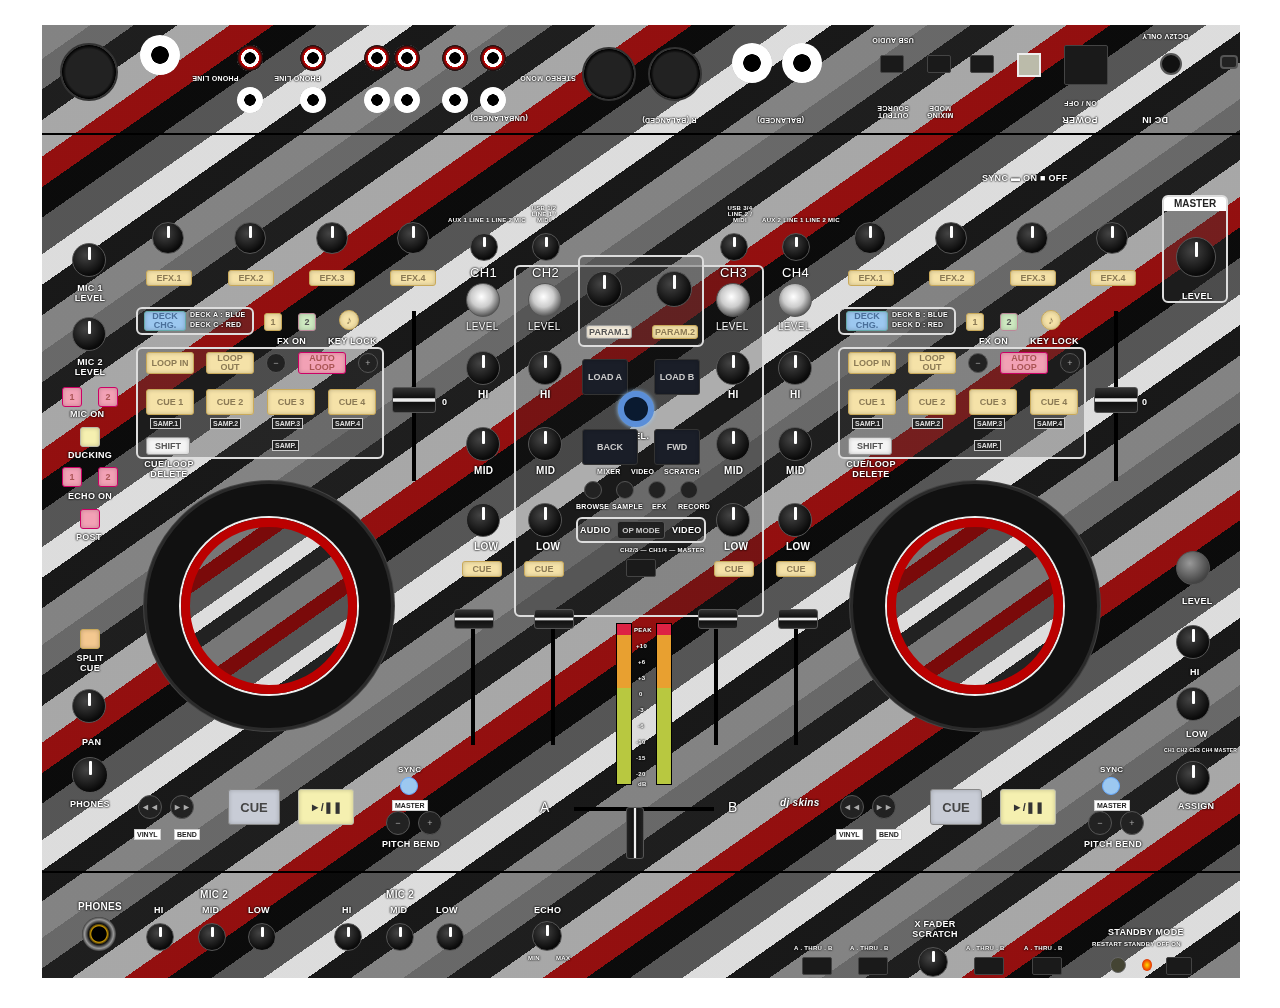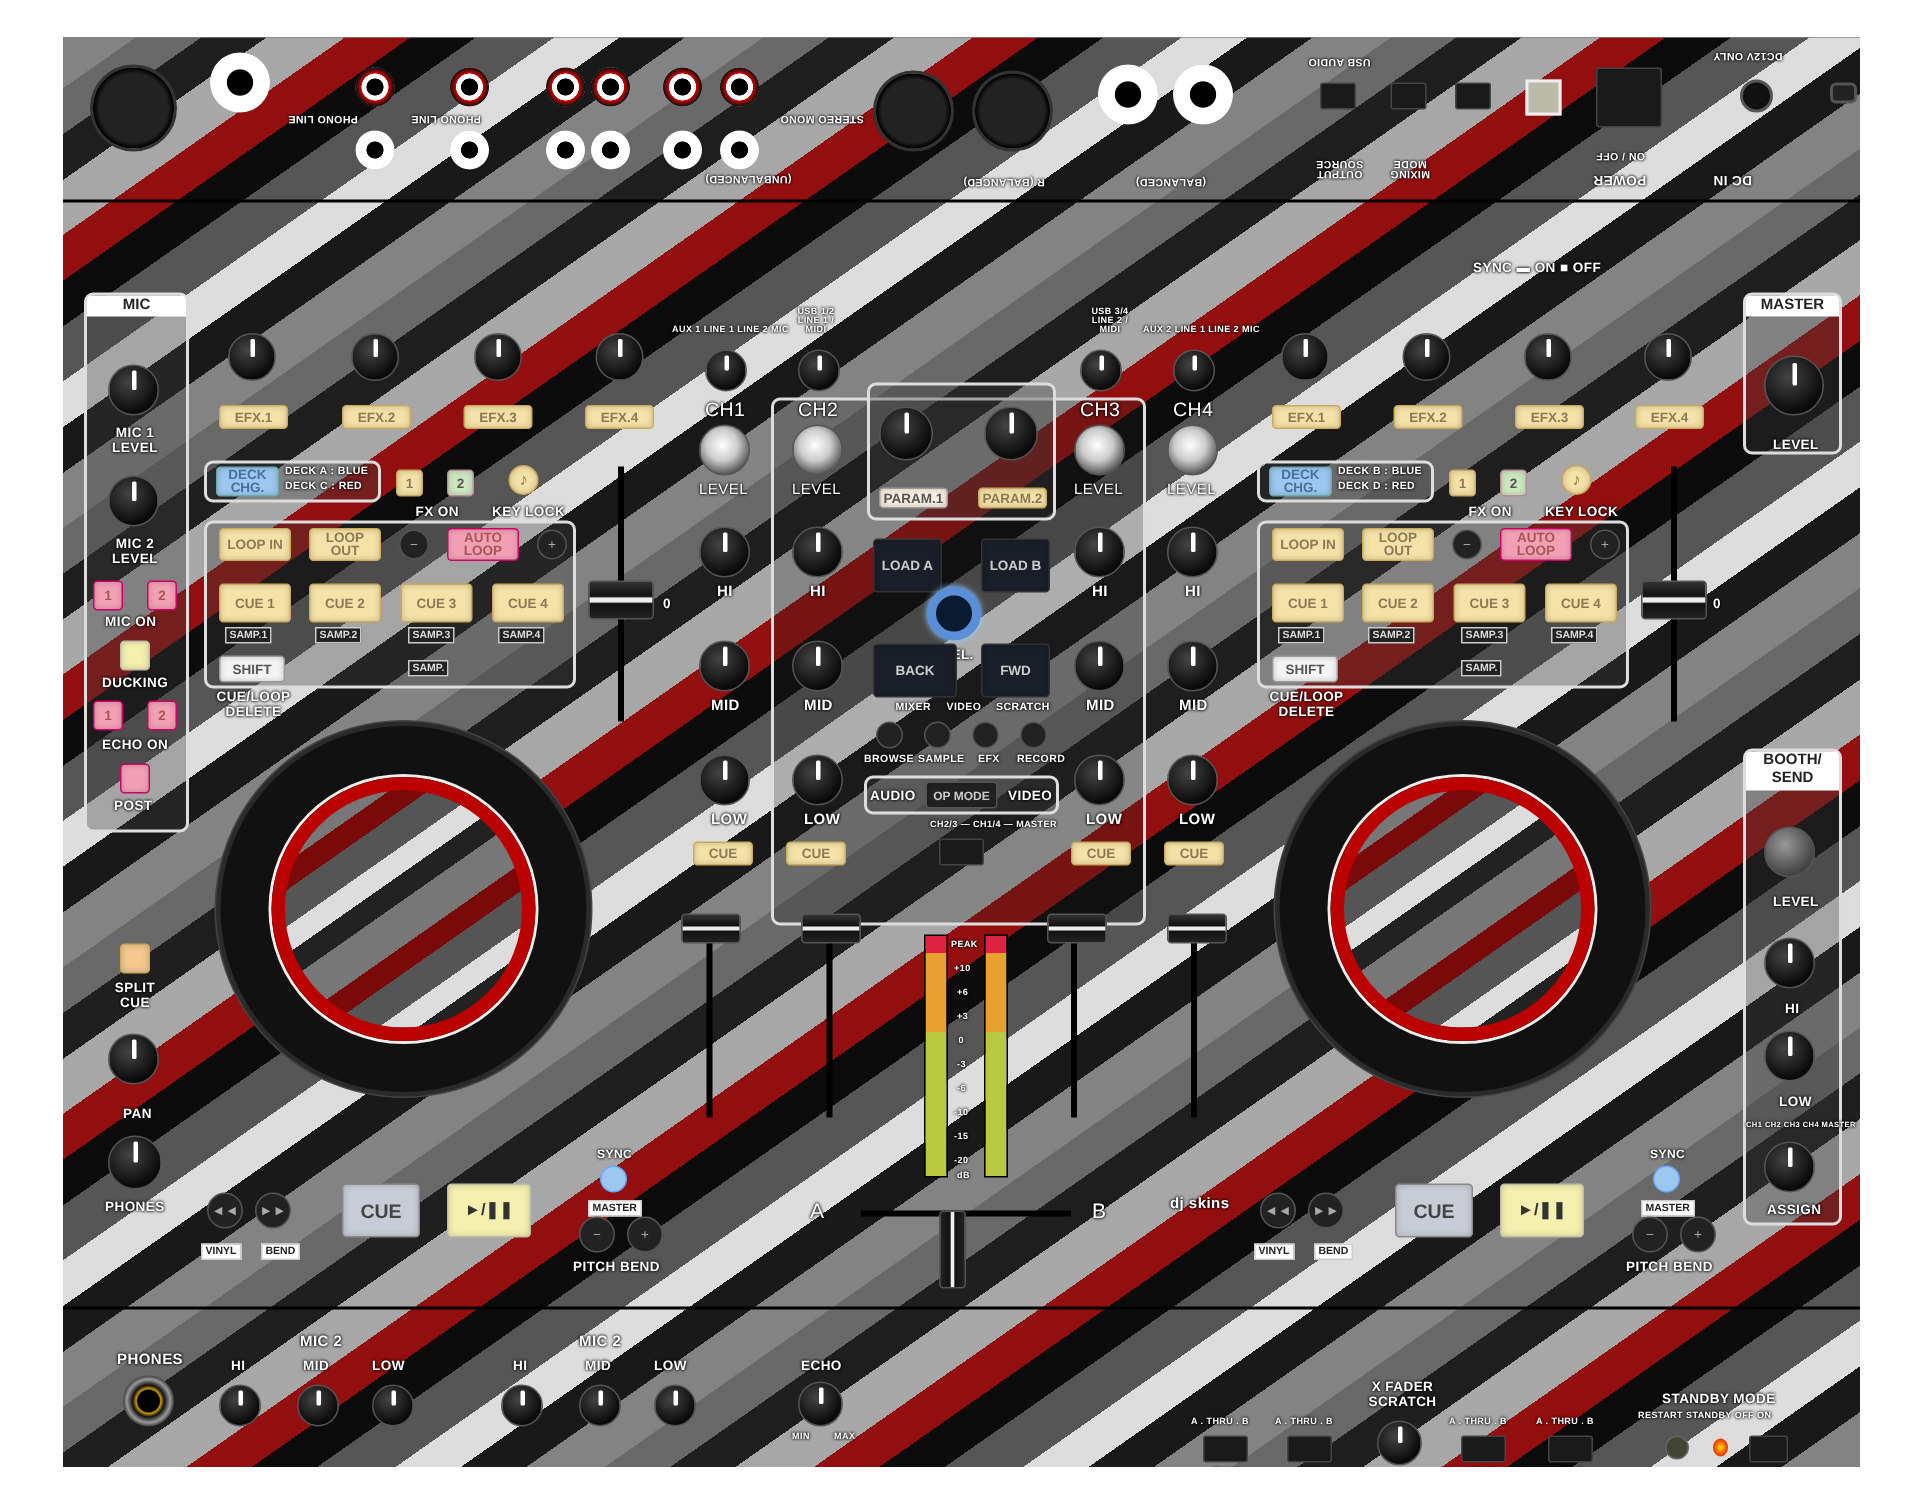--- a/index.html
+++ b/index.html
@@ -76,23 +76,20 @@
     <div class="lbl" style="left:1020px;top:90px;font-size:9px;transform:rotate(180deg)">POWER</div>
     <div class="lbl" style="left:1022px;top:75px;font-size:7px;transform:rotate(180deg)">ON / OFF</div>
     <div class="ab" style="left:1118px;top:28px;width:22px;height:22px;border-radius:50%;background:#111;border:2px solid #555"></div>
     <div class="lbl" style="left:1100px;top:90px;font-size:9px;transform:rotate(180deg)">DC IN</div>
     <div class="lbl" style="left:1100px;top:8px;font-size:7px;transform:rotate(180deg)">DC12V ONLY</div>
     <div class="ab" style="left:1178px;top:30px;width:18px;height:14px;background:#222;border:2px solid #555;border-radius:4px"></div>
   </div>
 
   <div class="lbl" style="left:940px;top:148px">SYNC ▬ ON ■ OFF</div>
 
-  <div class="panel" style="left:14px;top:170px;width:70px;height:360px">
-    <div class="ptitle">MIC</div>
-  </div>
   <div class="knob" style="left:30px;top:218px;width:34px;height:34px"></div>
   <div class="lbl" style="left:24px;top:258px;width:48px;white-space:normal">MIC 1 LEVEL</div>
   <div class="knob" style="left:30px;top:292px;width:34px;height:34px"></div>
   <div class="lbl" style="left:24px;top:332px;width:48px;white-space:normal">MIC 2 LEVEL</div>
   <div class="btn pink" style="left:20px;top:362px;width:20px;height:20px">1</div>
   <div class="btn pink" style="left:56px;top:362px;width:20px;height:20px">2</div>
   <div class="lbl" style="left:28px;top:384px">MIC ON</div>
   <div class="btn yel" style="left:38px;top:402px;width:20px;height:20px"></div>
   <div class="lbl" style="left:26px;top:425px">DUCKING</div>
   <div class="btn pink" style="left:20px;top:442px;width:20px;height:20px">1</div>
@@ -298,39 +295,36 @@
   <div class="lbl" style="left:596px;top:698px;font-size:6px">-6</div>
   <div class="lbl" style="left:594px;top:714px;font-size:6px">-10</div>
   <div class="lbl" style="left:594px;top:730px;font-size:6px">-15</div>
   <div class="lbl" style="left:594px;top:746px;font-size:6px">-20</div>
   <div class="lbl" style="left:596px;top:756px;font-size:6px">dB</div>
 
   <div class="ab" style="left:532px;top:782px;width:140px;height:4px;background:#000"></div>
   <div class="fader-cap" style="left:584px;top:782px;width:18px;height:52px;background:linear-gradient(90deg,#222,#111 40%,#eee 45%,#eee 55%,#111 60%,#222)"></div>
   <div class="lbl" style="left:498px;top:774px;font-size:14px;font-weight:normal">A</div>
   <div class="lbl" style="left:686px;top:774px;font-size:14px;font-weight:normal">B</div>
-  <div class="lbl" style="left:738px;top:772px;font-size:10px;">dj skins</div>
+  <div class="lbl" style="left:738px;top:772px;font-size:10px;font-style:italic">dj skins</div>
 
   <div class="platter" style="left:102px;top:456px;width:250px;height:250px">
       <div class="ring"></div>
     </div>
   <div class="platter" style="left:808px;top:456px;width:250px;height:250px">
       <div class="ring"></div>
     </div>
 
   <div class="btn cream" style="left:38px;top:604px;width:20px;height:20px;background:#f4c890"></div>
   <div class="lbl" style="left:26px;top:628px;width:44px;white-space:normal">SPLIT CUE</div>
   <div class="knob" style="left:30px;top:664px;width:34px;height:34px"></div>
   <div class="lbl" style="left:40px;top:712px">PAN</div>
   <div class="knob" style="left:30px;top:732px;width:36px;height:36px"></div>
   <div class="lbl" style="left:28px;top:774px">PHONES</div>
 
-  <div class="panel" style="left:1120px;top:474px;width:66px;height:318px">
-    <div class="ptitle" style="height:26px;line-height:12px;white-space:normal">BOOTH/ SEND</div>
-  </div>
   <div class="knob w" style="left:1134px;top:526px;width:34px;height:34px;background:radial-gradient(circle at 40% 35%,#999,#444 70%)"></div>
   <div class="lbl" style="left:1140px;top:571px">LEVEL</div>
   <div class="knob" style="left:1134px;top:600px;width:34px;height:34px"></div>
   <div class="lbl" style="left:1148px;top:642px">HI</div>
   <div class="knob" style="left:1134px;top:662px;width:34px;height:34px"></div>
   <div class="lbl" style="left:1144px;top:704px">LOW</div>
   <div class="lbl" style="left:1122px;top:722px;font-size:5px">CH1 CH2 CH3 CH4 MASTER</div>
   <div class="knob" style="left:1134px;top:736px;width:34px;height:34px"></div>
   <div class="lbl" style="left:1136px;top:776px">ASSIGN</div>
 

